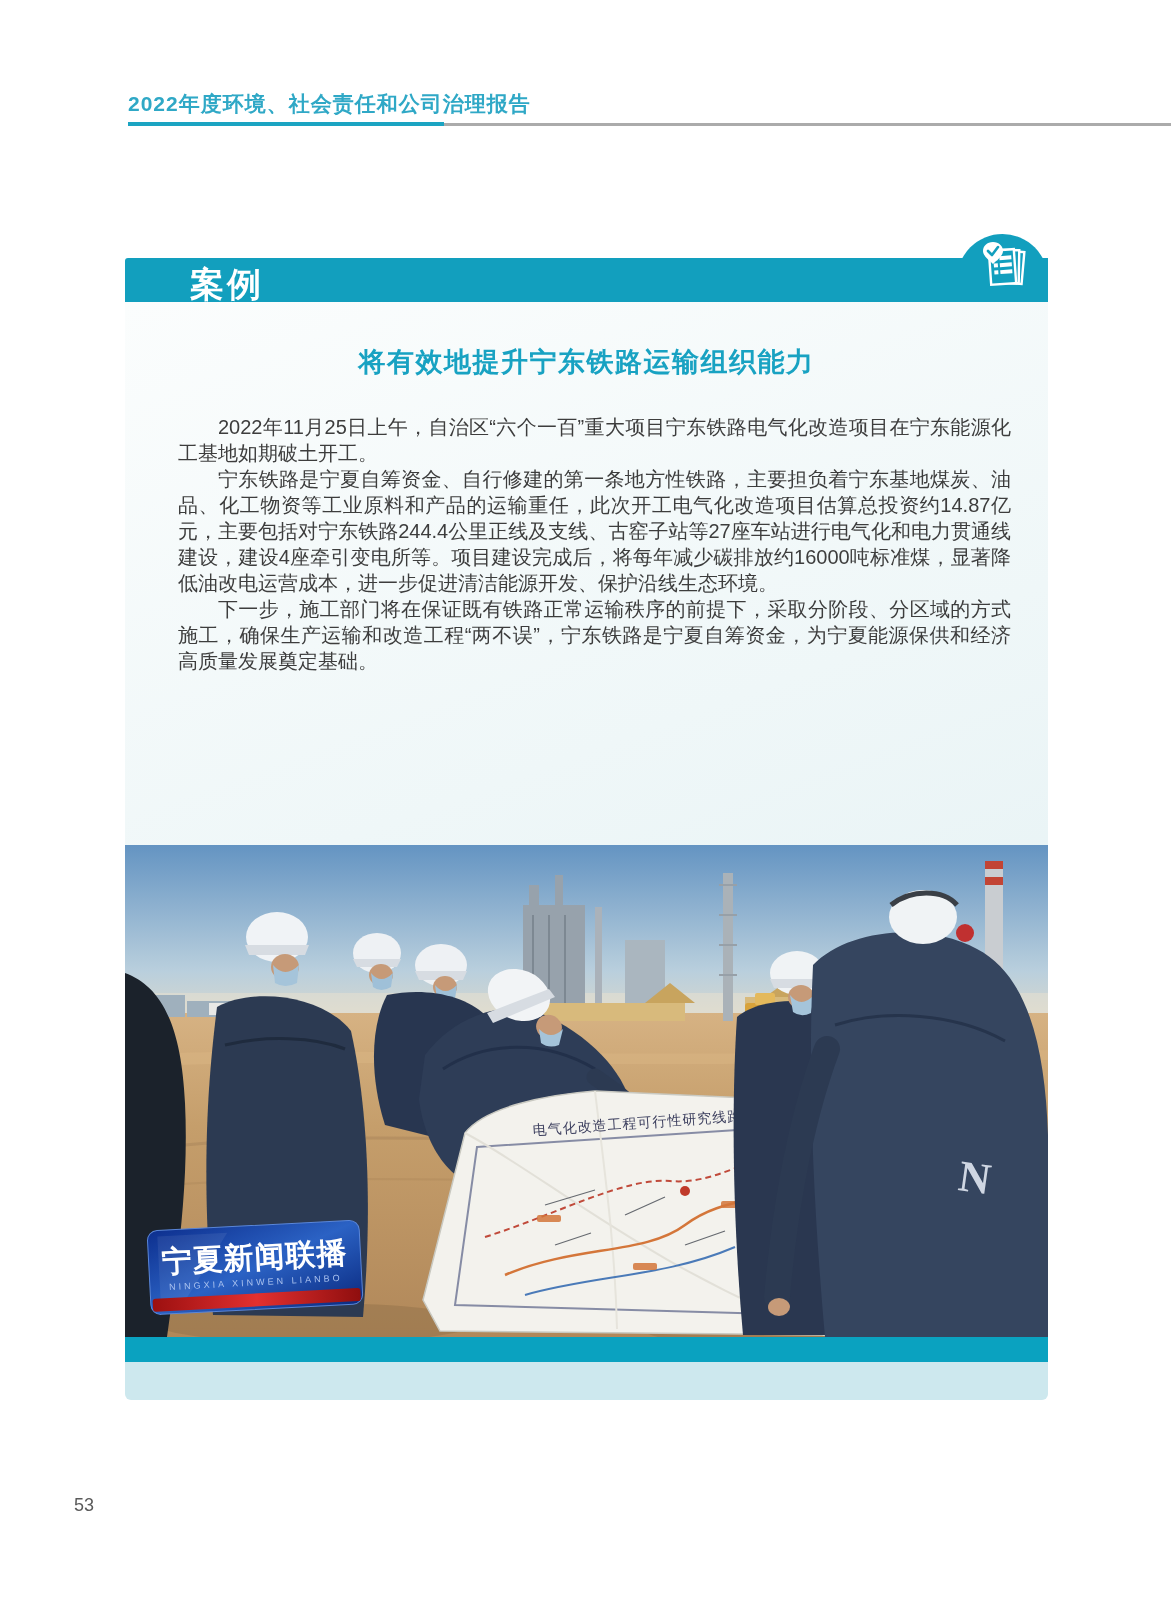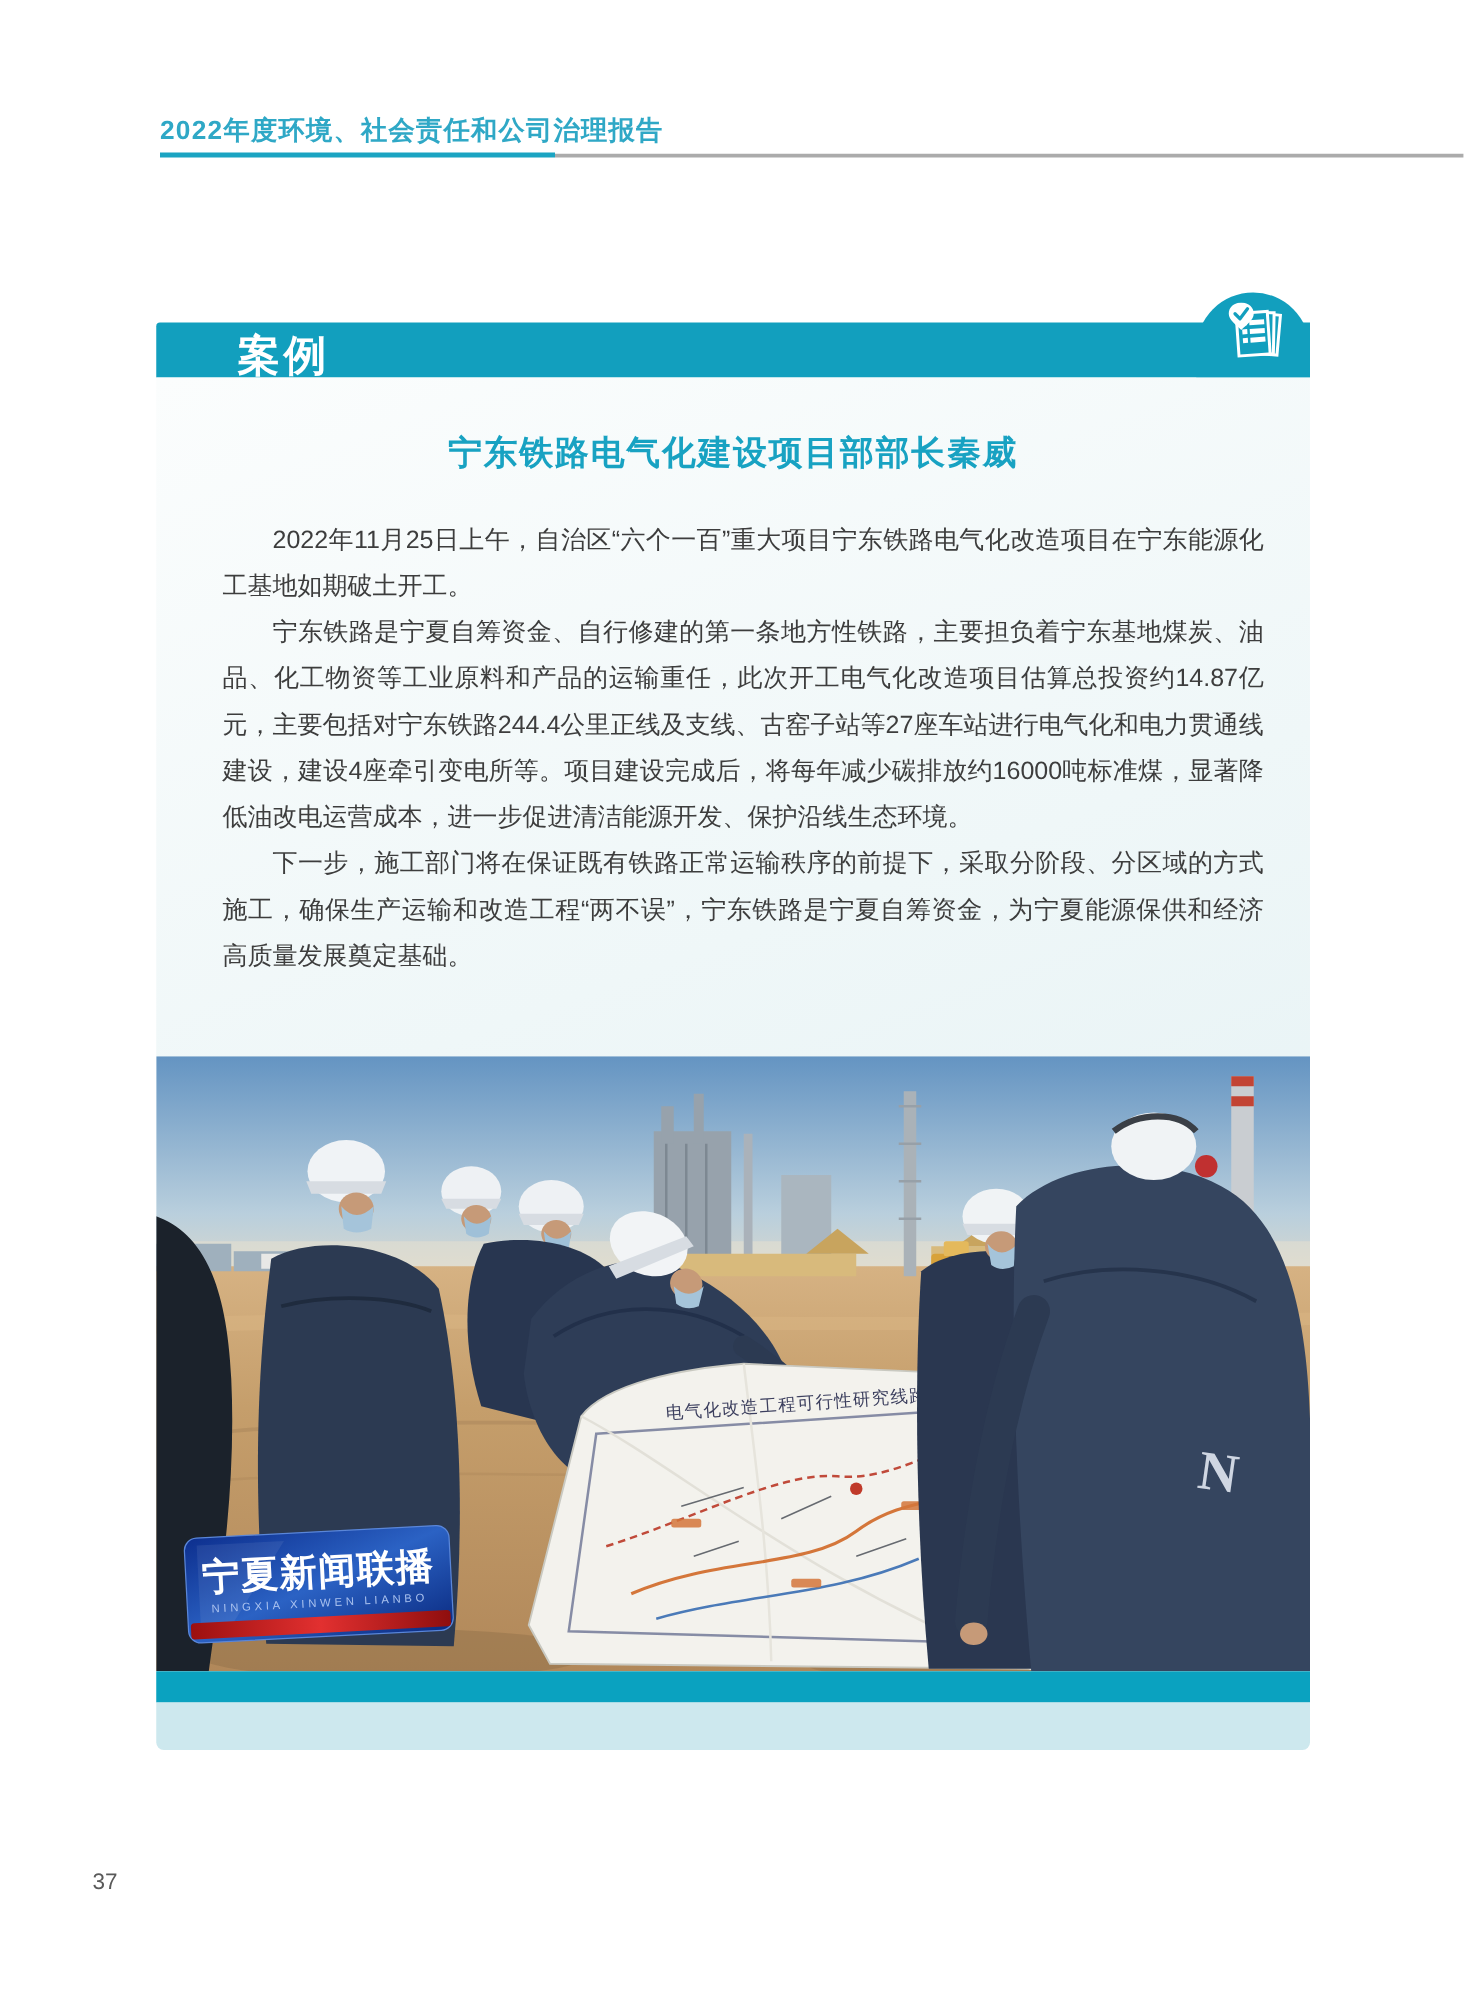--- a/index.html
+++ b/index.html
@@ -33,21 +33,21 @@
   .case-panel{
     position:absolute; left:125px; top:302px; width:923px; height:1035px;
     background:linear-gradient(160deg,#fbfdfd 0%, #eff7f8 45%, #e0eff2 100%);
   }
   .article-title{
     position:absolute; left:0; top:42px; width:923px; text-align:center;
     font-size:27px; font-weight:bold; color:#18a2c2; letter-spacing:1.5px;
   }
   .article-body{
     position:absolute; left:53px; top:112px; width:833px;
-    font-size:20px; color:#3d3d3d; line-height:37px; text-align:justify;
+    font-size:20px; color:#3d3d3d; line-height:26px; text-align:justify;
   }
   .article-body p{margin:0; text-indent:2em;}
   .site-photo{position:absolute; left:0px; top:543px; width:923px; height:492px; display:block;}
   .panel-bottom-bar{position:absolute; left:125px; top:1337px; width:923px; height:25px; background:#0aa2c0;}
   .panel-bottom-strip{position:absolute; left:125px; top:1362px; width:923px; height:38px; background:#cde8ee; border-radius:0 0 6px 6px;}
   
   .page-number{position:absolute; left:74px; top:1495px; font-size:18px; color:#5a5a5a;}
 </style>
 </head>
 <body>
@@ -78,21 +78,21 @@
       <rect x="12" y="28" width="4" height="4"></rect>
         <rect x="18" y="28" width="12" height="4"></rect>
     </g>
     <g>
       <path d="M11 0 C5 0 1 4 1 9 C1 14 7 18 11 22 C15 18 21 14 21 9 C21 4 17 0 11 0 Z" fill="#ffffff"></path>
       <path d="M6 9 L10 13 L16 5" fill="none" stroke="#129fbe" stroke-width="2.6" stroke-linecap="round" stroke-linejoin="round"></path>
     </g>
   </svg>
 
   <div class="case-panel">
-    <div class="article-title">宁东铁路电气化建设项目部部长秦威</div>
+    <div class="article-title">将有效地提升宁东铁路运输组织能力</div>
     <div class="article-body">
       <p>2022年11月25日上午，自治区“六个一百”重大项目宁东铁路电气化改造项目在宁东能源化工基地如期破土开工。</p>
       <p>宁东铁路是宁夏自筹资金、自行修建的第一条地方性铁路，主要担负着宁东基地煤炭、油品、化工物资等工业原料和产品的运输重任，此次开工电气化改造项目估算总投资约14.87亿元，主要包括对宁东铁路244.4公里正线及支线、古窑子站等27座车站进行电气化和电力贯通线建设，建设4座牵引变电所等。项目建设完成后，将每年减少碳排放约16000吨标准煤，显著降低油改电运营成本，进一步促进清洁能源开发、保护沿线生态环境。</p>
       <p>下一步，施工部门将在保证既有铁路正常运输秩序的前提下，采取分阶段、分区域的方式施工，确保生产运输和改造工程“两不误”，宁东铁路是宁夏自筹资金，为宁夏能源保供和经济高质量发展奠定基础。</p>
     </div>
 
     <svg class="site-photo" viewBox="0 0 923 492">
       <defs>
         <linearGradient id="sky" x1="0" y1="0" x2="0" y2="1">
           <stop offset="0" stop-color="#6494c2"></stop>
@@ -245,14 +245,14 @@
         <text x="106" y="42" text-anchor="middle" font-size="30" font-weight="bold" fill="#ffffff" letter-spacing="1">宁夏新闻联播</text>
         <text x="106" y="60" text-anchor="middle" font-size="9" fill="#a8c0ee" letter-spacing="3">NINGXIA XINWEN LIANBO</text>
         <rect x="2" y="68" width="208" height="13" rx="3" fill="url(#wmred)"></rect>
       </g>
     </svg>
   </div>
 
   <div class="panel-bottom-bar"></div>
   <div class="panel-bottom-strip"></div>
 
-  <div class="page-number">37</div>
+  <div class="page-number">53</div>
 </div>
 
 </body></html>

